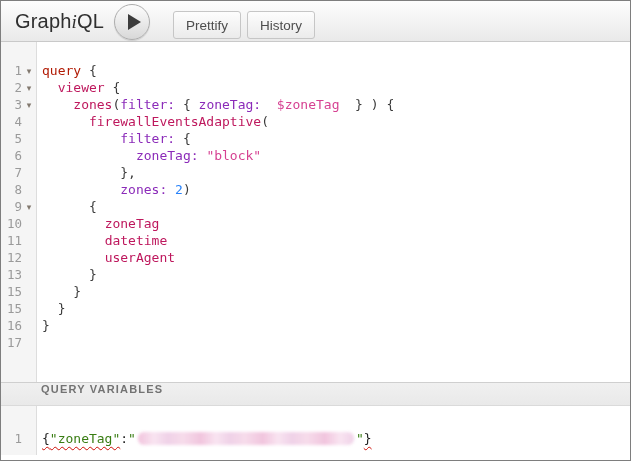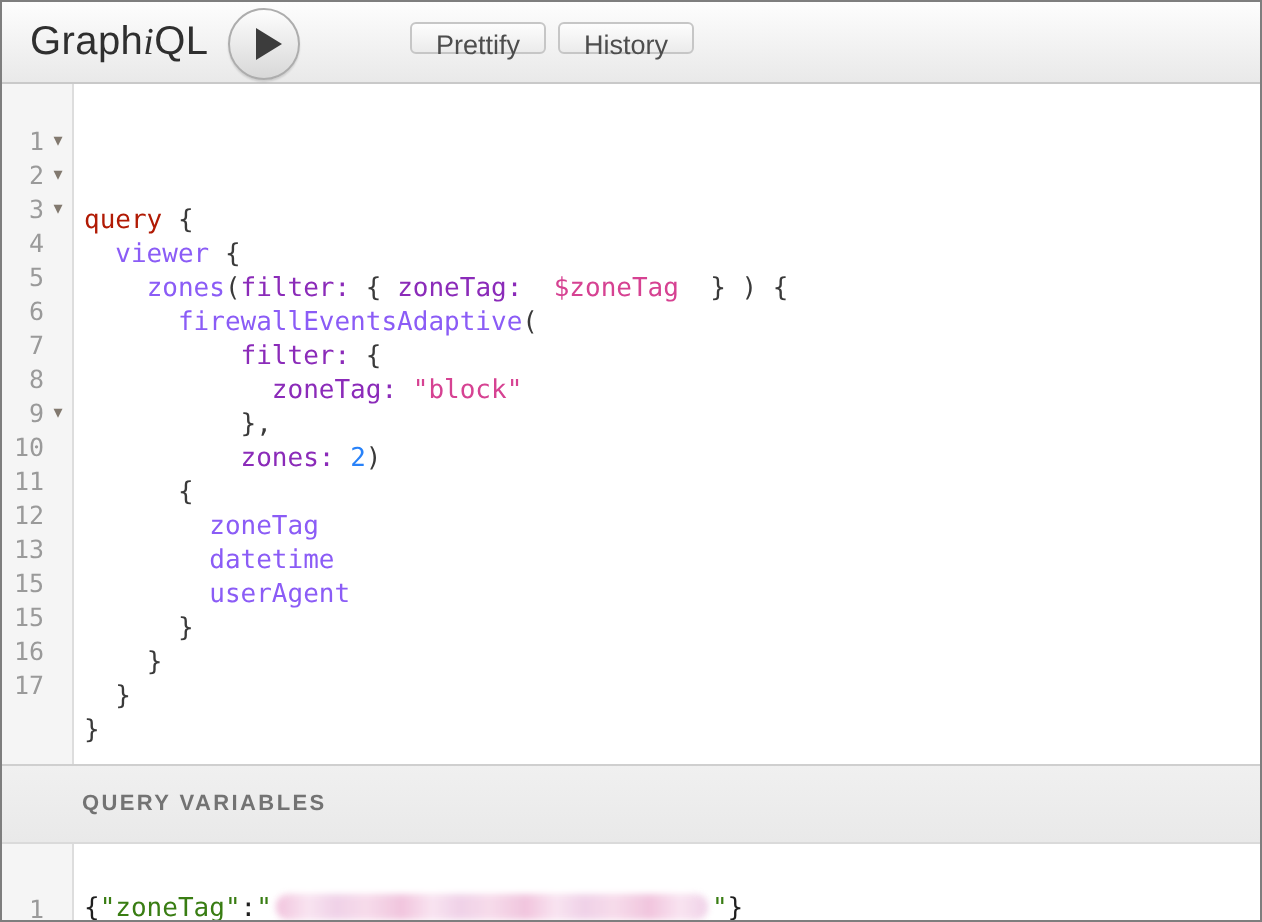--- a/index.html
+++ b/index.html
@@ -30,26 +30,26 @@
     box-shadow:0 1px 1px rgba(0,0,0,.12);
   }
   .exec-btn .tri {
     position:absolute; left:13px; top:9px;
     width:0; height:0;
     border-left:13px solid #3c3c3c;
     border-top:8px solid transparent;
     border-bottom:8px solid transparent;
   }
   .toolbar-btn {
-    position:absolute; top:10px; height:16px;
+    position:absolute; top:10px; height:28px;
     padding:0 12px; font-size:13.5px; color:#4d4d4d;
     background:linear-gradient(#fdfdfd, #ebebeb);
     border:1px solid #c6c6c6; border-radius:3px;
     font-family:"Liberation Sans", sans-serif;
-    cursor:pointer; line-height:21px;margin-left:32px;
+    cursor:pointer; line-height:21px;
   }
   .btn-prettify { left:172px; }
   .btn-history  { left:246px; }
 
   
   .editor { position:relative; display:flex; background:#fff; overflow:hidden; }
   .query-editor { height:340px; }
   .vars-editor  { height:49px; }
 
   .gutter {
@@ -61,30 +61,30 @@
 
   .gutter-line {
     height:17px; display:flex; align-items:center;
     font-family:"DejaVu Sans Mono", monospace; font-size:12.5px; color:#9a9a9a;
   }
   .lnum { display:inline-block; width:21px; text-align:right; }
   .fold { display:inline-block; width:14px; text-align:center;
           font-size:9px; color:#82796f; font-family:"DejaVu Sans", sans-serif; }
 
   .code-area { flex:1; overflow:hidden; }
-  .q-code { padding:20px 0 0 5px;margin-top:40px; }
+  .q-code { padding:20px 0 0 5px; }
   .v-code { padding:24px 0 0 5px; }
 
   .code-line {
     height:17px; white-space:pre;
     font-family:"DejaVu Sans Mono", monospace; font-size:13px; line-height:17px;
   }
 
   .tk-keyword   { color:#B11A04; }
-  .tk-property  { color:#8b5cf6; }
+  .tk-property  { color:#be185d; }
   .tk-attribute { color:#8B2BB9; }
   .tk-string    { color:#D64292; }
   .tk-number    { color:#2882F9; }
   .tk-variable  { color:#D64292; }
   .tk-punct     { color:#3a3a3a; }
   .tk-vstring   { color:#397D13; }
   .tk-vpunct    { color:#1f1f1f; }
   .err {
     text-decoration:underline; text-decoration-style:wavy;
     text-decoration-color:#cc0e06; text-decoration-thickness:1px;
@@ -94,21 +94,21 @@
     display:inline-block; width:216px; height:13px; margin:0 2px -2px 2px;
     border-radius:6px;
     background:
       repeating-linear-gradient(90deg,
         #efb9d7 0px, #f8e0ef 16px, #edcae4 30px, #f6d6e8 45px, #eebdd9 62px);
     filter:blur(1.6px); opacity:.85;
   }
 
   
   .vars-bar {
-    height:40px; display:flex; align-items:center;
+    height:24px; display:flex; align-items:flex-start;
     background:linear-gradient(#f0f0f0, #e9e9e9);
     border-top:1px solid #cfcfcf; border-bottom:1px solid #dadada;
     cursor:pointer;
   }
   .vars-title {
     margin-left:40px; font-size:11px; font-weight:bold;
     color:#737373; letter-spacing:1.2px; text-transform:uppercase;
   }
 </style>
 </head>

